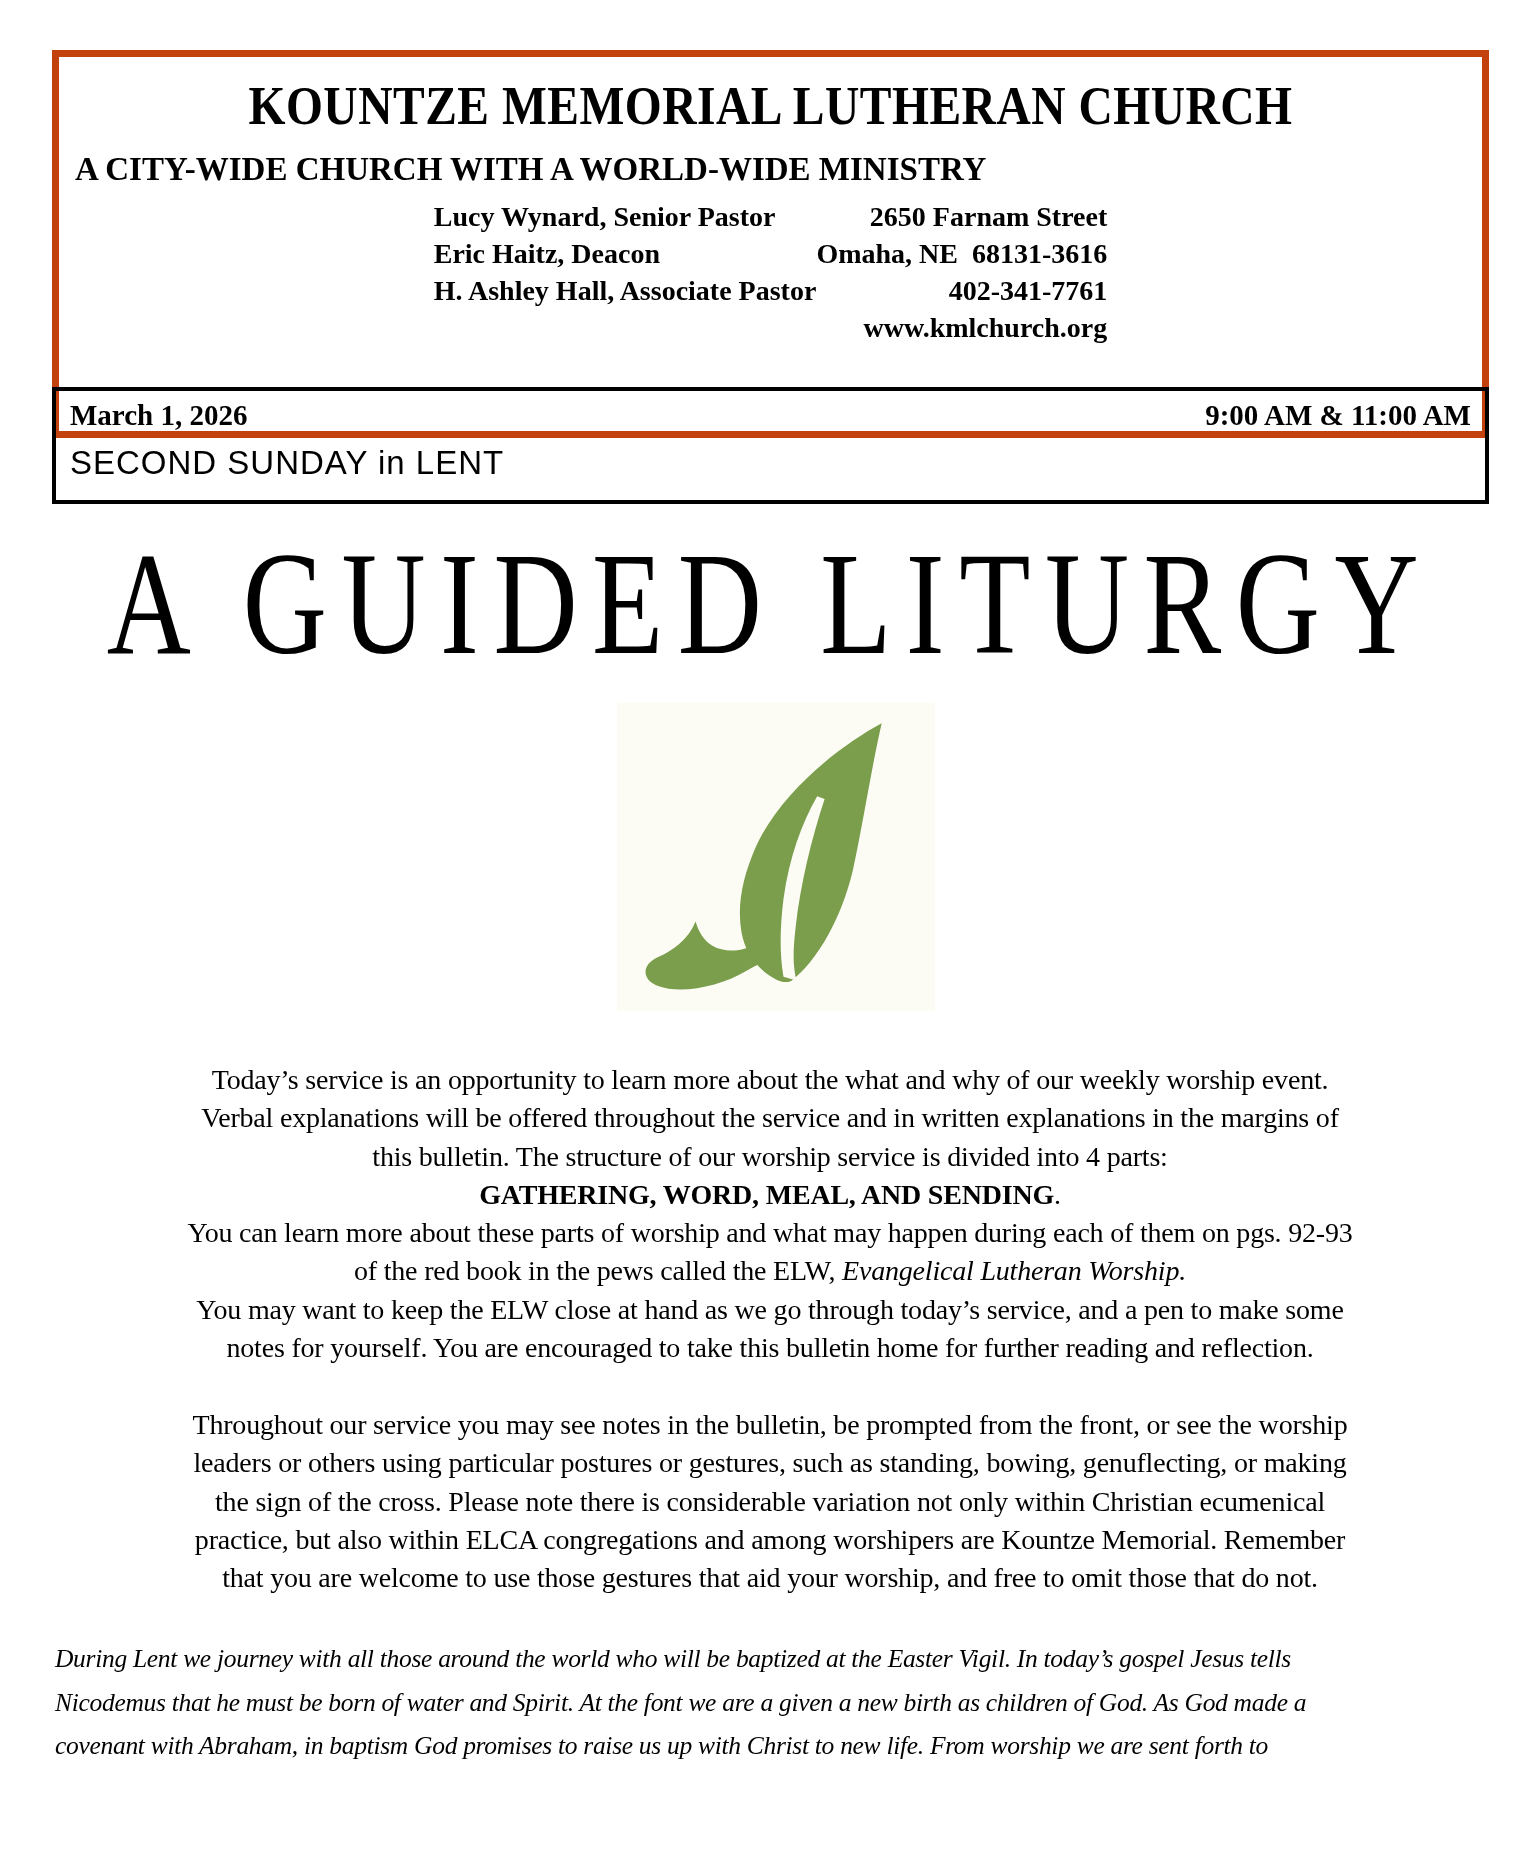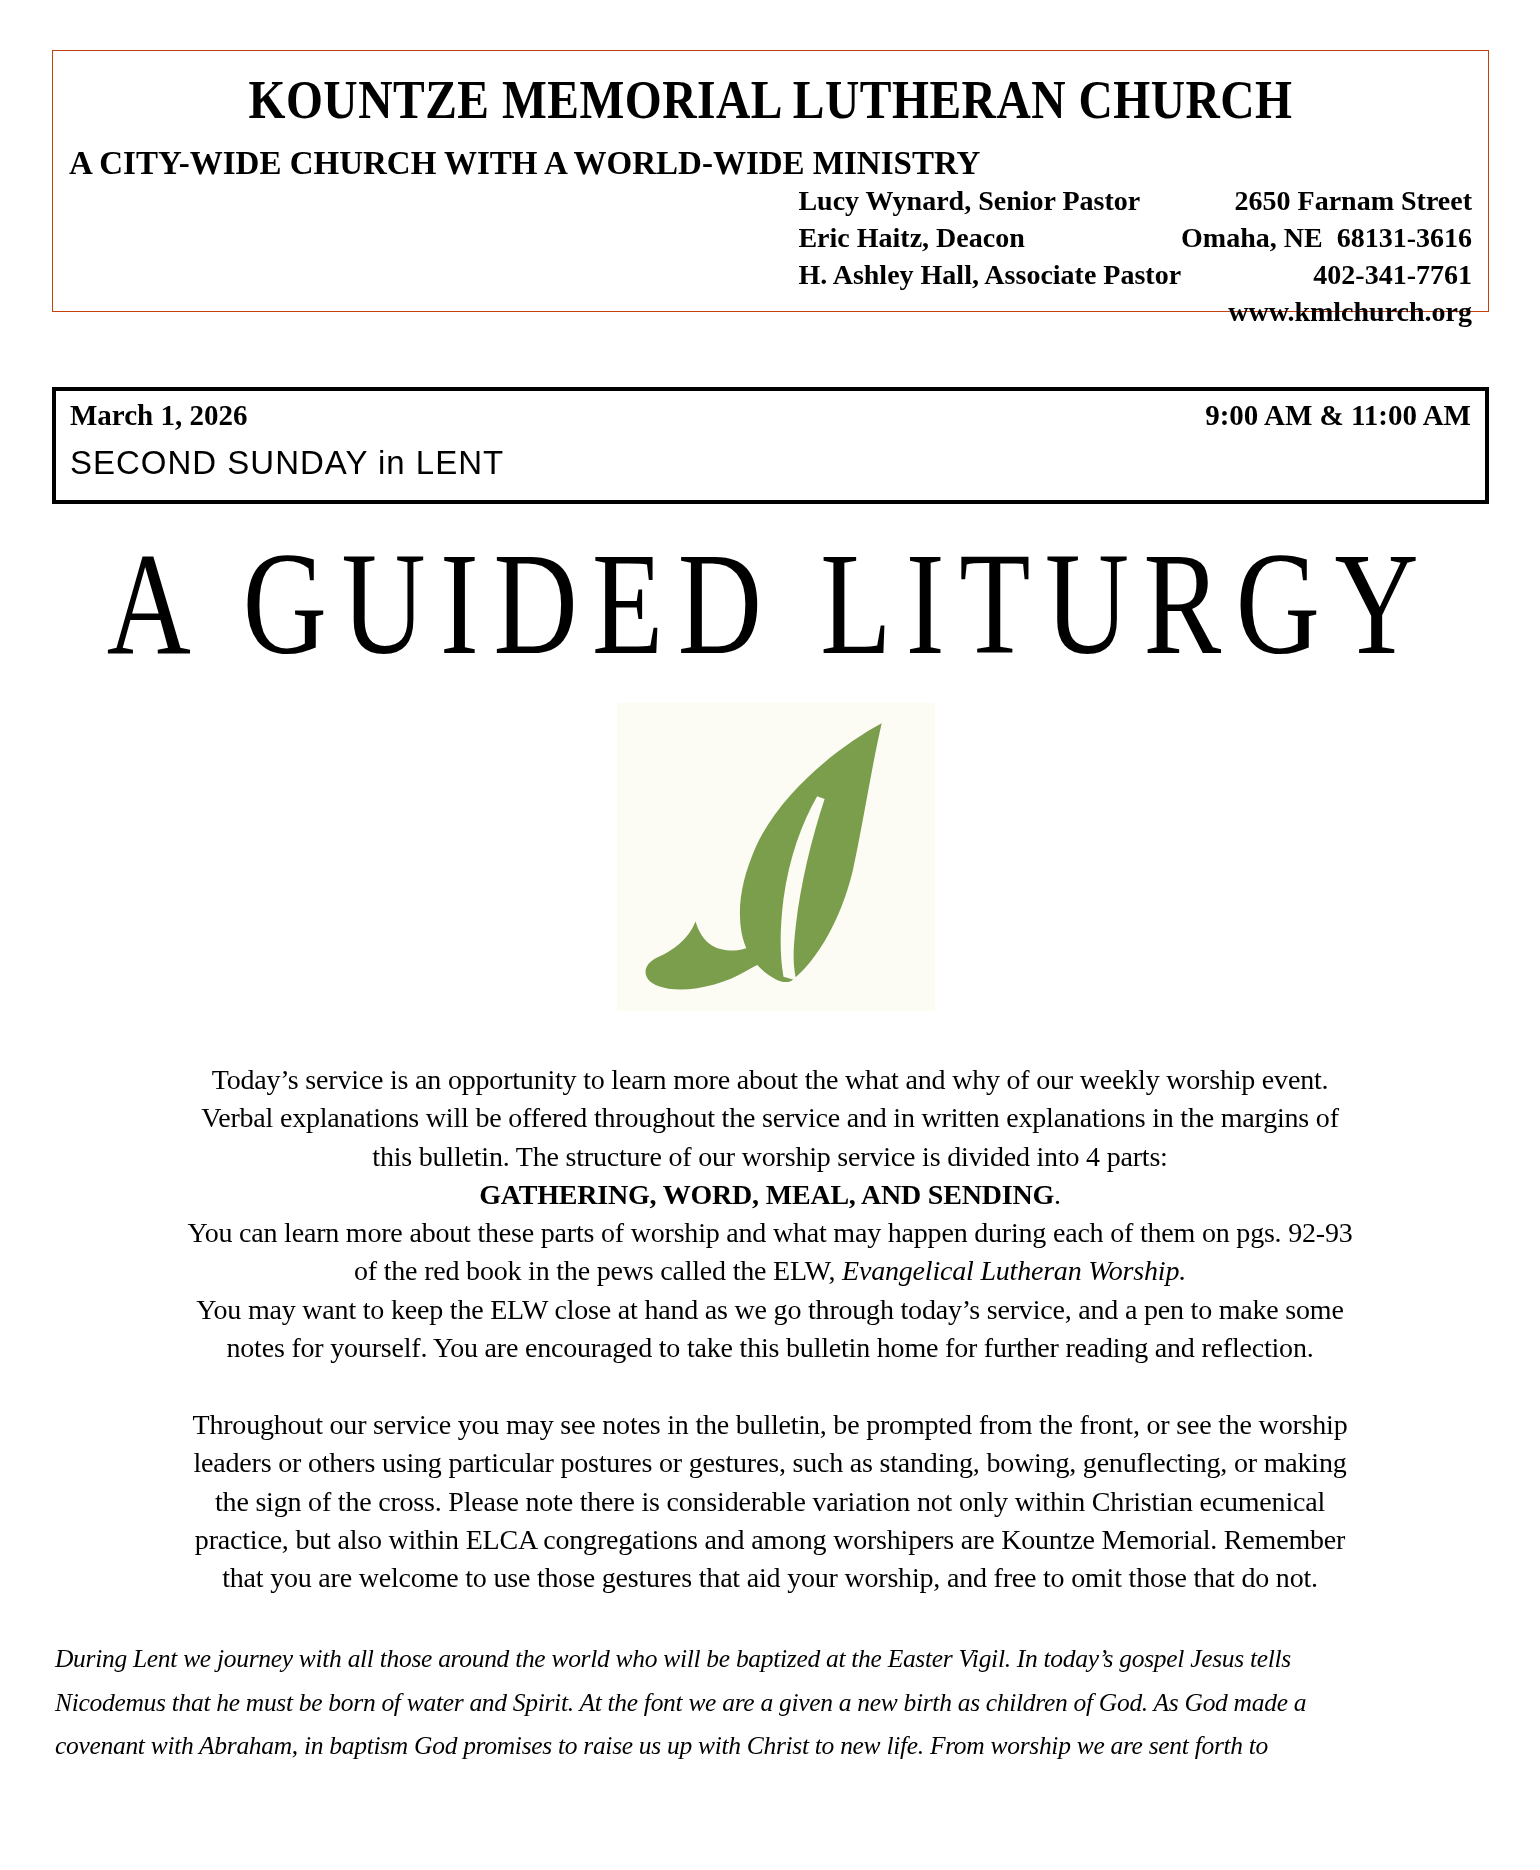--- a/index.html
+++ b/index.html
@@ -8,34 +8,34 @@
     position: relative;
     background: #ffffff;
     color: #000;
     font-family: "Liberation Serif", serif;
     overflow: hidden;
   }
 
   
   .header-box {
     position: absolute; left: 52px; top: 50px;
-    width: 1437px; height: 262px;
-    border: 1px solid #c2410c;
+    width: 1437px; height: 388px;
+    border: 7px solid #c2410c;
     padding: 10px 16px 0 16px;
   }
   .church-name {
     text-align: center; font-weight: bold; font-size: 49px;
     margin-top: 10px; transform: scale(0.97, 1.12); transform-origin: center;
     white-space: nowrap; letter-spacing: 0.5px;
   }
   .tagline {
     text-align: left; font-weight: bold; font-size: 33px;
     margin-top: 17px; white-space: nowrap;
   }
-  .header-cols { display: flex; justify-content: flex-end; }
+  .header-cols { display: flex; justify-content: center; margin-top: 10px; }
   .staff-col div, .contact-col div {
     font-weight: bold; font-size: 28px; line-height: 37px; white-space: pre;
   }
   .contact-col { text-align: right; }
 
   
   .schedule-box {
     position: absolute; left: 52px; top: 387px;
     width: 1437px; height: 117px;
     border: 4px solid #000;

